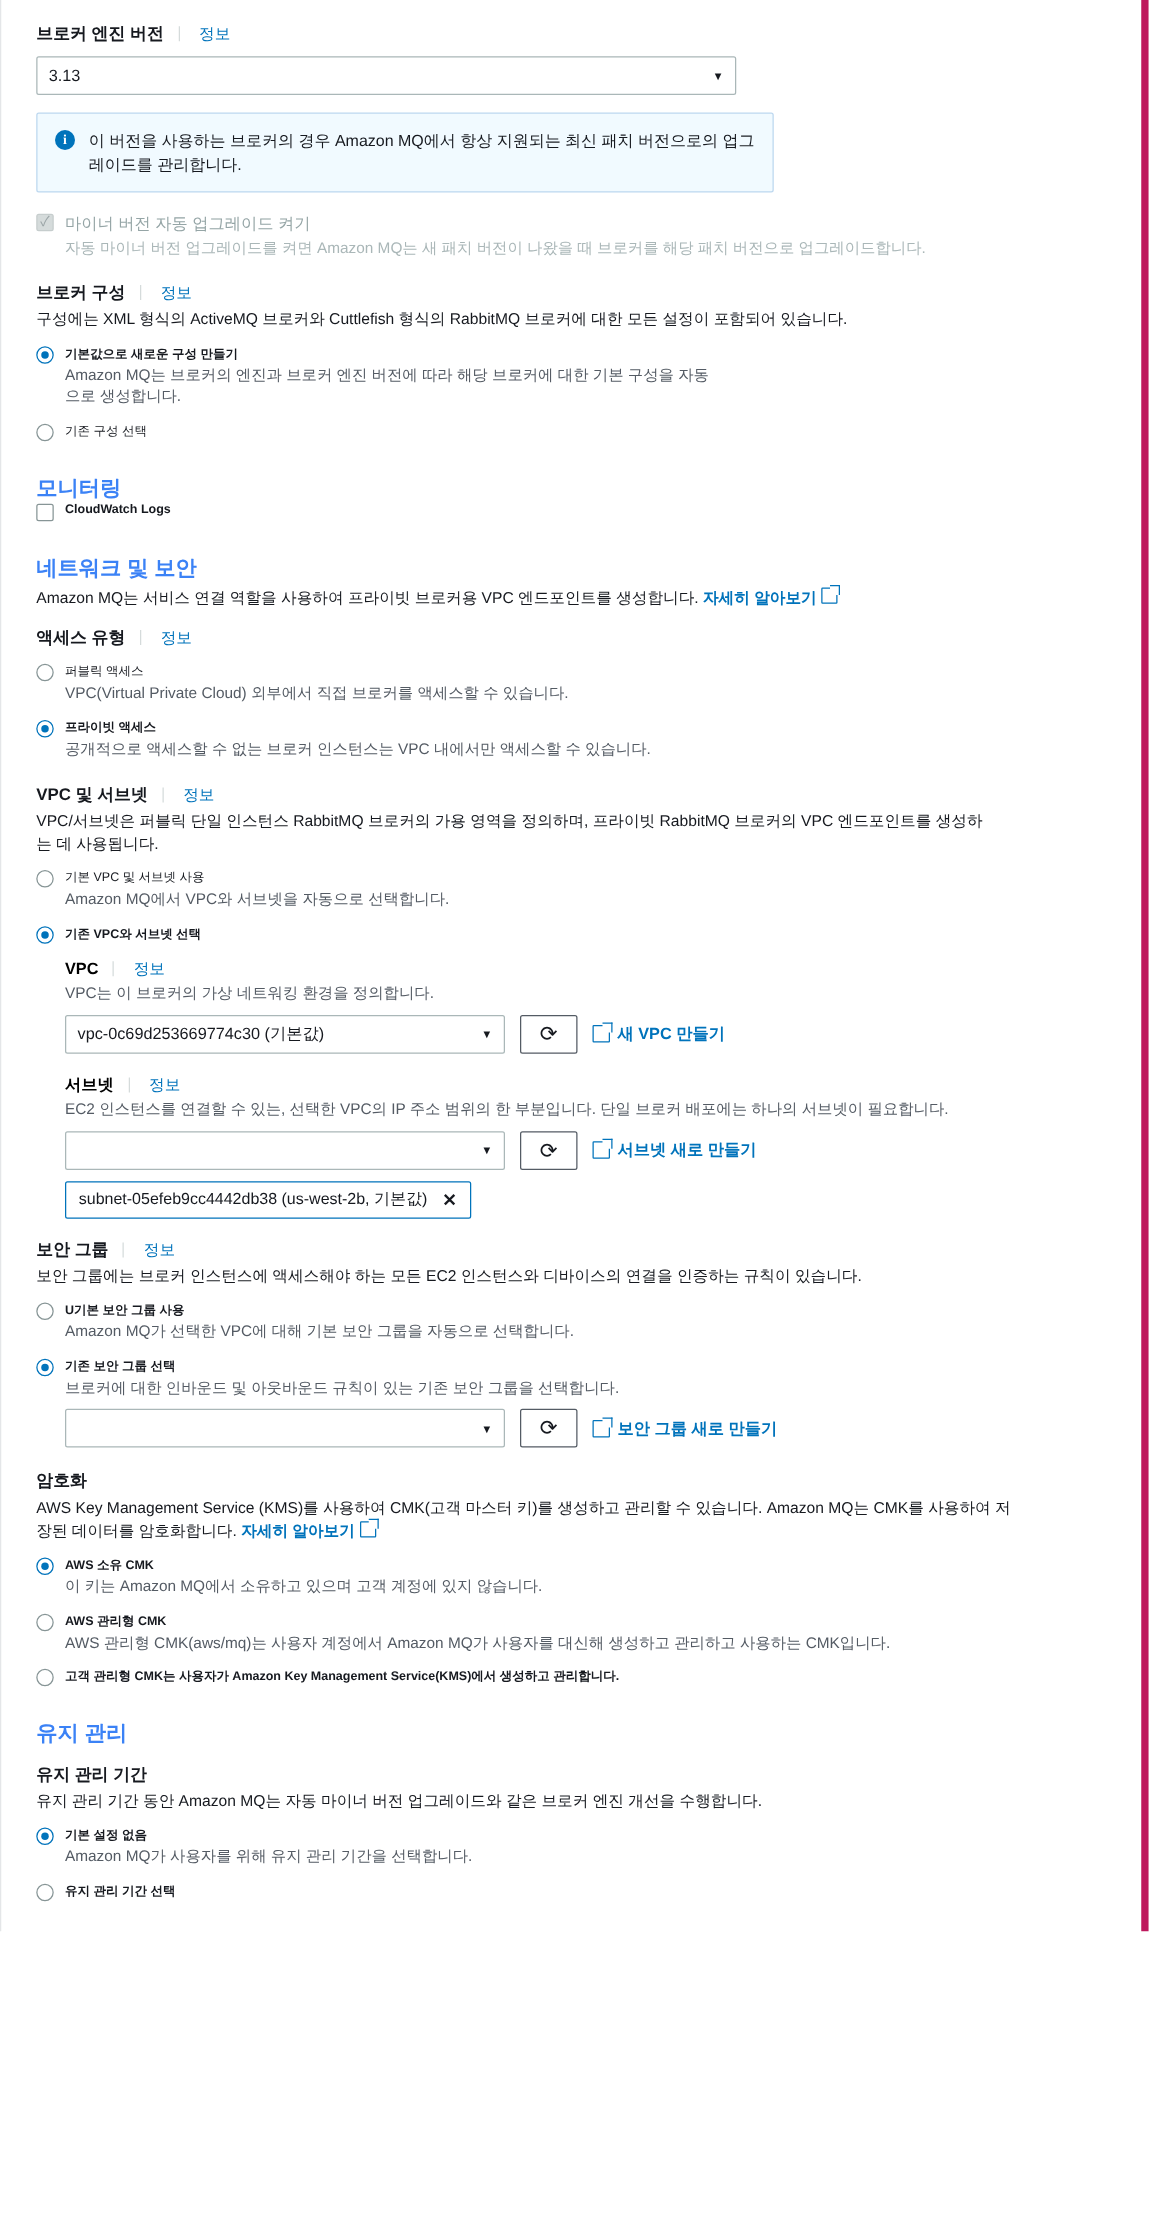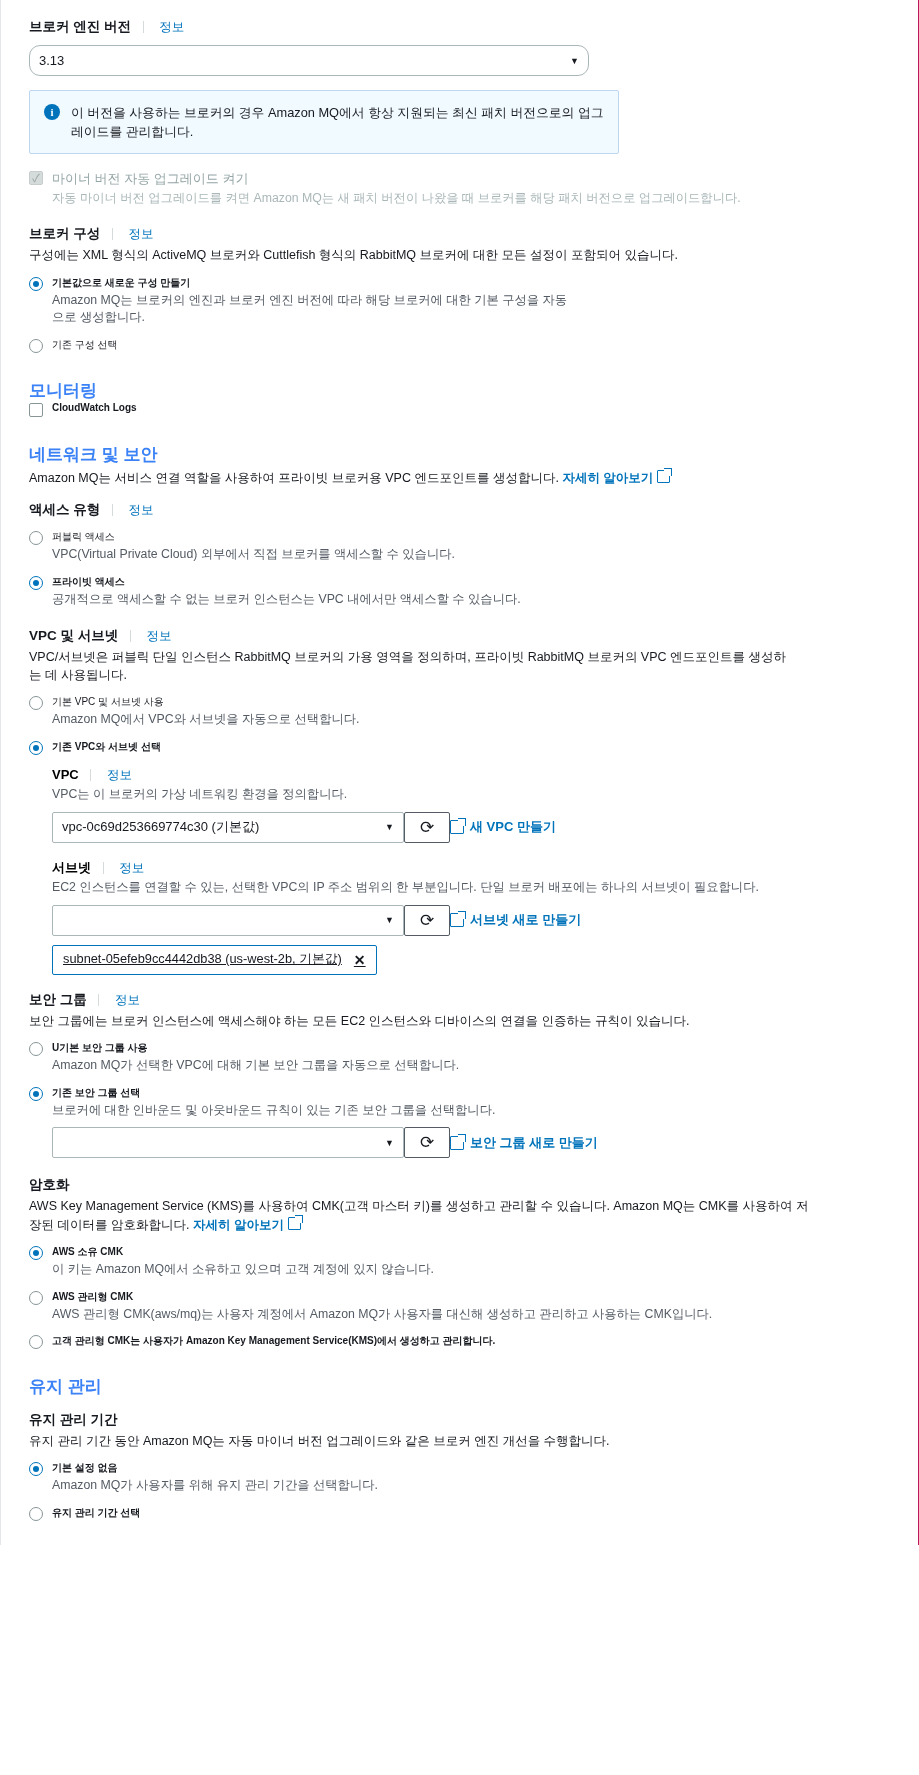--- a/index.html
+++ b/index.html
@@ -12,21 +12,21 @@
     width: 919px;
     min-height: 1775px;
     color: #16191f;
     font-size: 13px;
   }
   .page {
     width: 919px;
     box-sizing: border-box;
     padding: 18px 28px 24px 28px;
     border-left: 1px solid #e4e6e8;
-    border-right: 1px solid #be185d;
+    border-right: 6px solid #be185d;
     background: #ffffff;
   }
   .lbl {
     font-size: 13.5px;
     font-weight: bold;
     color: #16191f;
   }
   .info-link {
     color: #0073bb;
     font-size: 12.5px;
@@ -158,21 +158,21 @@
   .ext::after {
     content: "";
     position: absolute;
     right: -3px; top: -3px;
     width: 7px; height: 7px;
     border-top: 1.4px solid #0073bb;
     border-right: 1.4px solid #0073bb;
     background: #fff;
   }
   .indent { margin-left: 23px; }
-  .row-ctrl { display: flex; align-items: center; margin-top: 8px; }
+  .row-ctrl { display: flex; align-items: center; gap: 12px; margin-top: 8px; }
   .refresh-btn {
     box-sizing: border-box;
     width: 46px; height: 31px;
     border: 1px solid #545b64;
     border-radius: 2px;
     background: #fff;
     display: flex; align-items: center; justify-content: center;
     cursor: pointer;
   }
   .refresh-glyph { font-size: 17px; color: #16191f; line-height: 1; }
@@ -199,39 +199,38 @@
     align-items: center;
     gap: 12px;
     height: 30px;
     padding: 0 10px;
     border: 1px solid #0073bb;
     border-radius: 2px;
     background: #fff;
     font-size: 12.8px;
     color: #16191f;
     margin-top: 9px;
-    text-decoration: underline;
   }
   .token .x { font-size: 14px; color: #16191f; cursor: pointer; font-weight: bold; }
   .mini-lbl { font-size: 13px; font-weight: bold; color: #000000; }
   .w350 { width: 352px; }
   .w560 { width: 560px; }
 </style>
 </head>
 <body>
 
 <div class="page">
 
   <div>
     <div>
       <span class="lbl">브로커 엔진 버전</span>
       <span class="sep"></span>
       <a class="info-link">정보</a>
     </div>
-    <div class="select-box w560" style="margin-top:9px;border-radius:11px;">
+    <div class="select-box w560" style="margin-top:9px;">
       <span>3.13</span>
       <span class="caret">▼</span>
     </div>
     <div class="callout w560">
       <span class="icon-info">i</span>
       <span>이 버전을 사용하는 브로커의 경우 Amazon MQ에서 항상 지원되는 최신 패치 버전으로의 업그레이드를 관리합니다.</span>
     </div>
   </div>
 
   <div class="checkrow">

